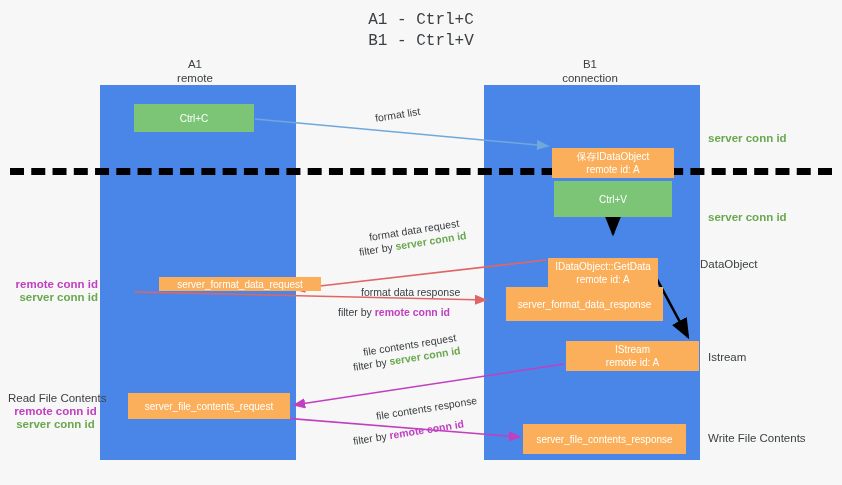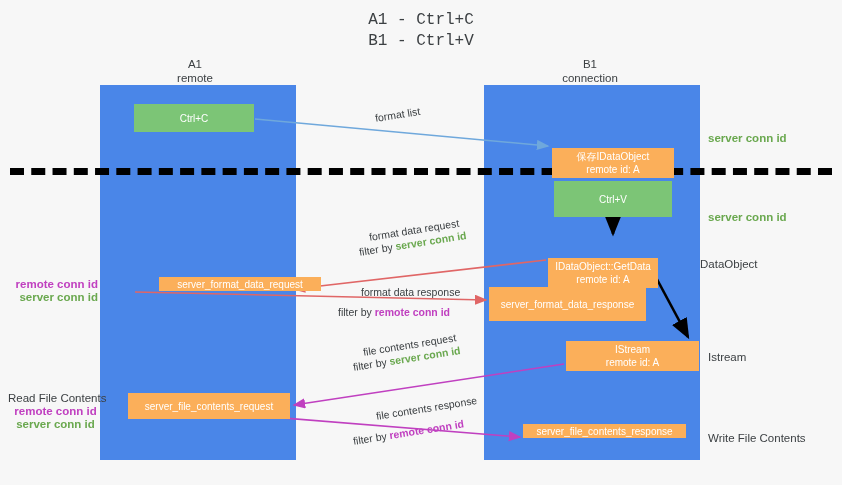--- a/index.html
+++ b/index.html
@@ -57,24 +57,24 @@
     white-space:pre-line;
   }
   .green{background:#7cc576;}
   .orange{background:#fbaf5a;}
 
   #n-ctrlc{left:134px;top:104px;width:120px;height:28px;}
   #n-idataobject{left:552px;top:128px;width:122px;height:30px;margin-top:20px;}
   #n-ctrlv{left:554px;top:181px;width:118px;height:36px;}
   #n-getdata{left:548px;top:238px;width:110px;height:30px;margin-top:20px;}
   #n-fmt-req{left:128px;top:277px;width:162px;height:14px;margin-left:31px;}
-  #n-fmt-res{left:489px;top:287px;width:157px;height:34px;text-align:center;}
+  #n-fmt-res{left:506px;top:287px;width:157px;height:34px;text-align:center;}
   #n-istream{left:566px;top:341px;width:133px;height:30px;}
   #n-file-req{left:128px;top:393px;width:162px;height:26px;}
-  #n-file-res{left:523px;top:424px;width:163px;height:14px;}
+  #n-file-res{left:523px;top:424px;width:163px;height:30px;}
 
   
   .side-label{font-size:11.5px;line-height:14px;color:#3c4043;}
   .green-txt{color:#6aa84f;font-weight:bold;}
   .magenta-txt{color:#c040c0;font-weight:bold;}
 
   #lbl-server-conn-1{left:708px;top:131px;}
   #lbl-server-conn-2{left:708px;top:210px;}
   #lbl-dataobject{left:700px;top:245px;margin-top:12px;}
   #lbl-istream{left:708px;top:350px;}

